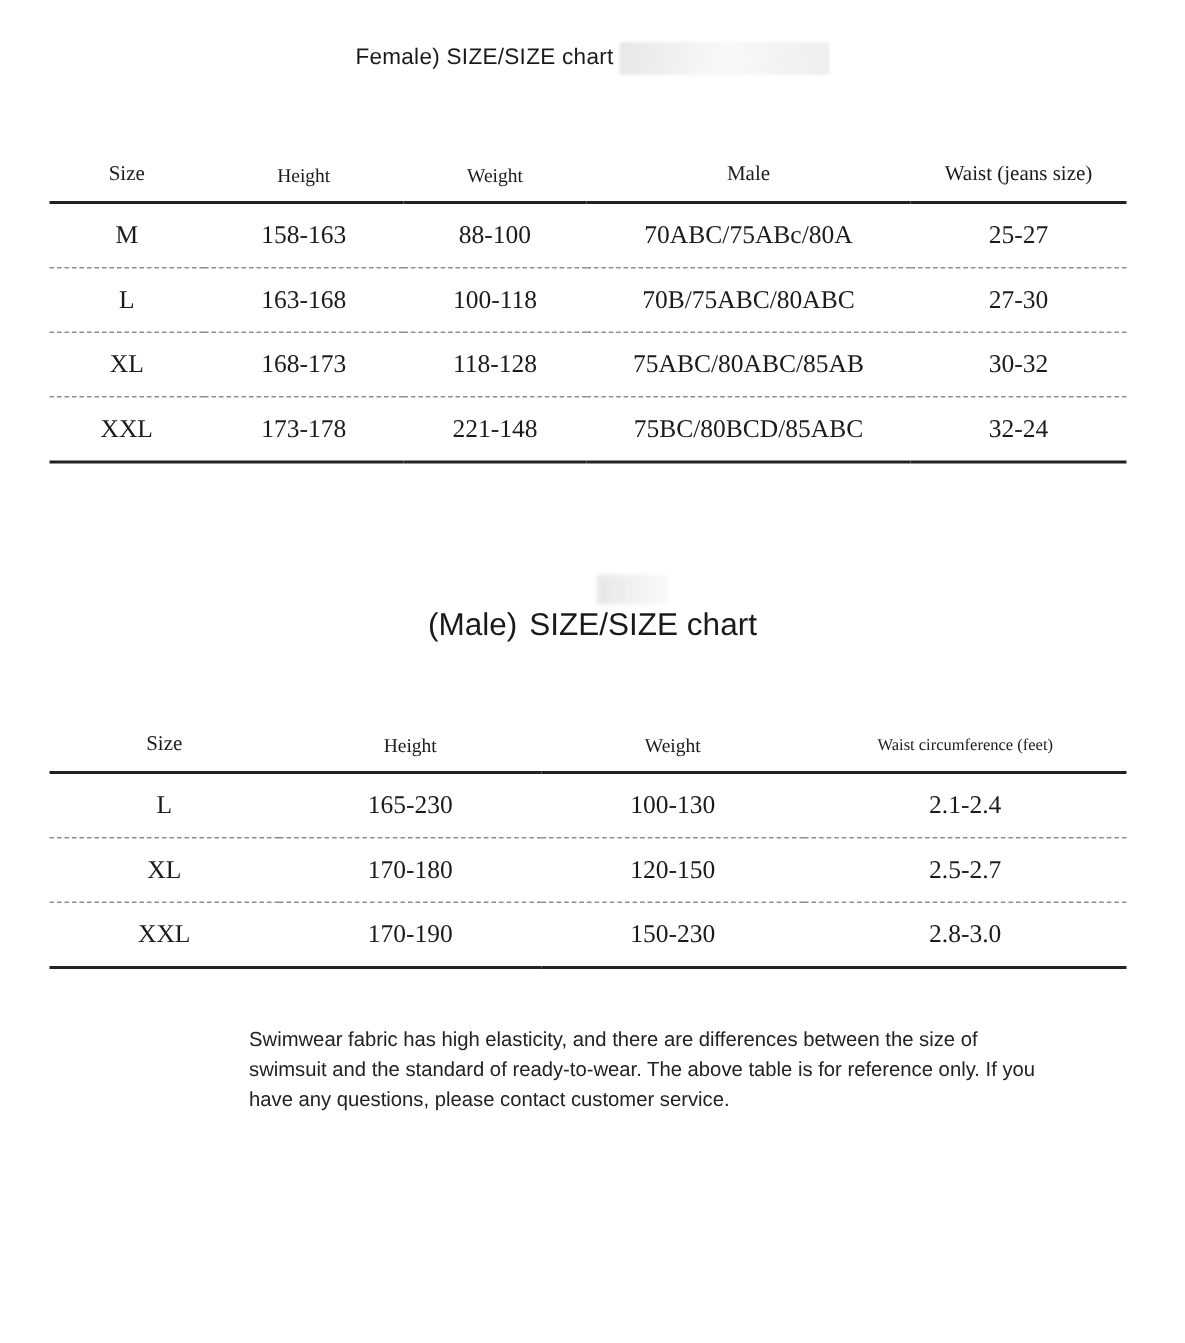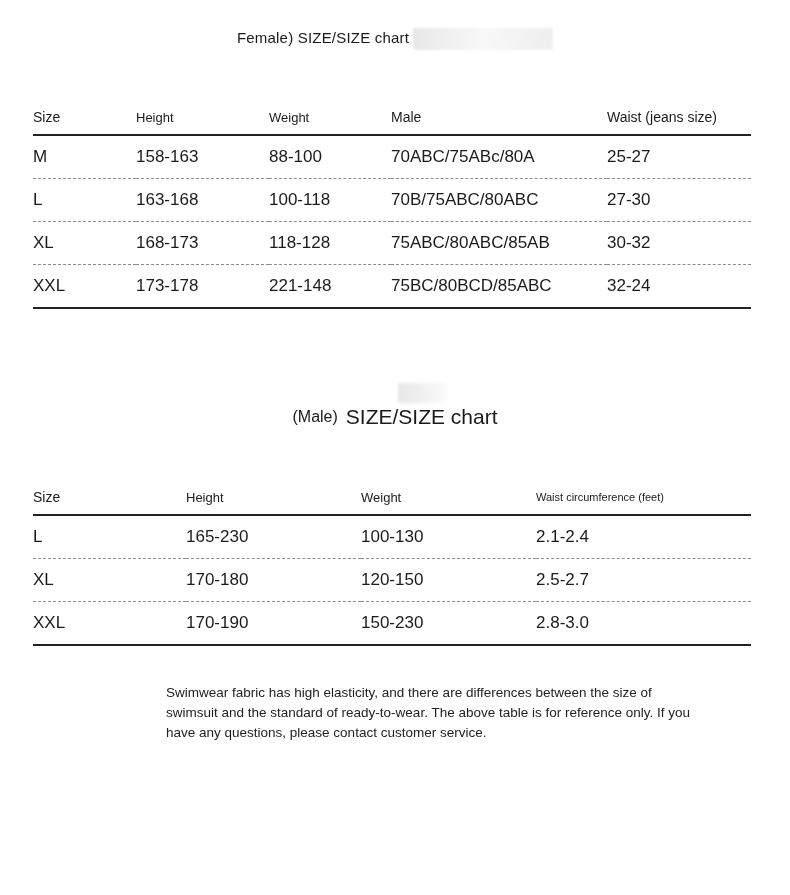--- a/index.html
+++ b/index.html
@@ -44,24 +44,25 @@
     margin-left: 4px;
     border-radius: 2px;
   }
 
   table.size-table {
     position: absolute;
     border-collapse: collapse;
     table-layout: fixed;
   }
   table.size-table td {
-    text-align: left;
+    text-align: center;
     vertical-align: middle;
     padding: 0;
     color: #1b1b1b;
+    font-family: Liberation Serif, serif;
   }
 
   
   #female-table {
     top: 100px;
     left: 33px;
     width: 718px;
   }
   #female-table .hdr td {
     height: 34px;
@@ -107,21 +108,21 @@
   
   .male-title {
     position: absolute;
     top: 405px;
     left: 0;
     width: 790px;
     text-align: center;
     color: #1a1a1a;
   }
   .male-title .paren {
-    font-size: 16px;
+    font-size: 21px;
     vertical-align: middle;
   }
   .male-title .big {
     font-size: 21px;
     vertical-align: middle;
     margin-left: 8px;
   }
   .male-title .smudge2 {
     position: absolute;
     top: -22px;

